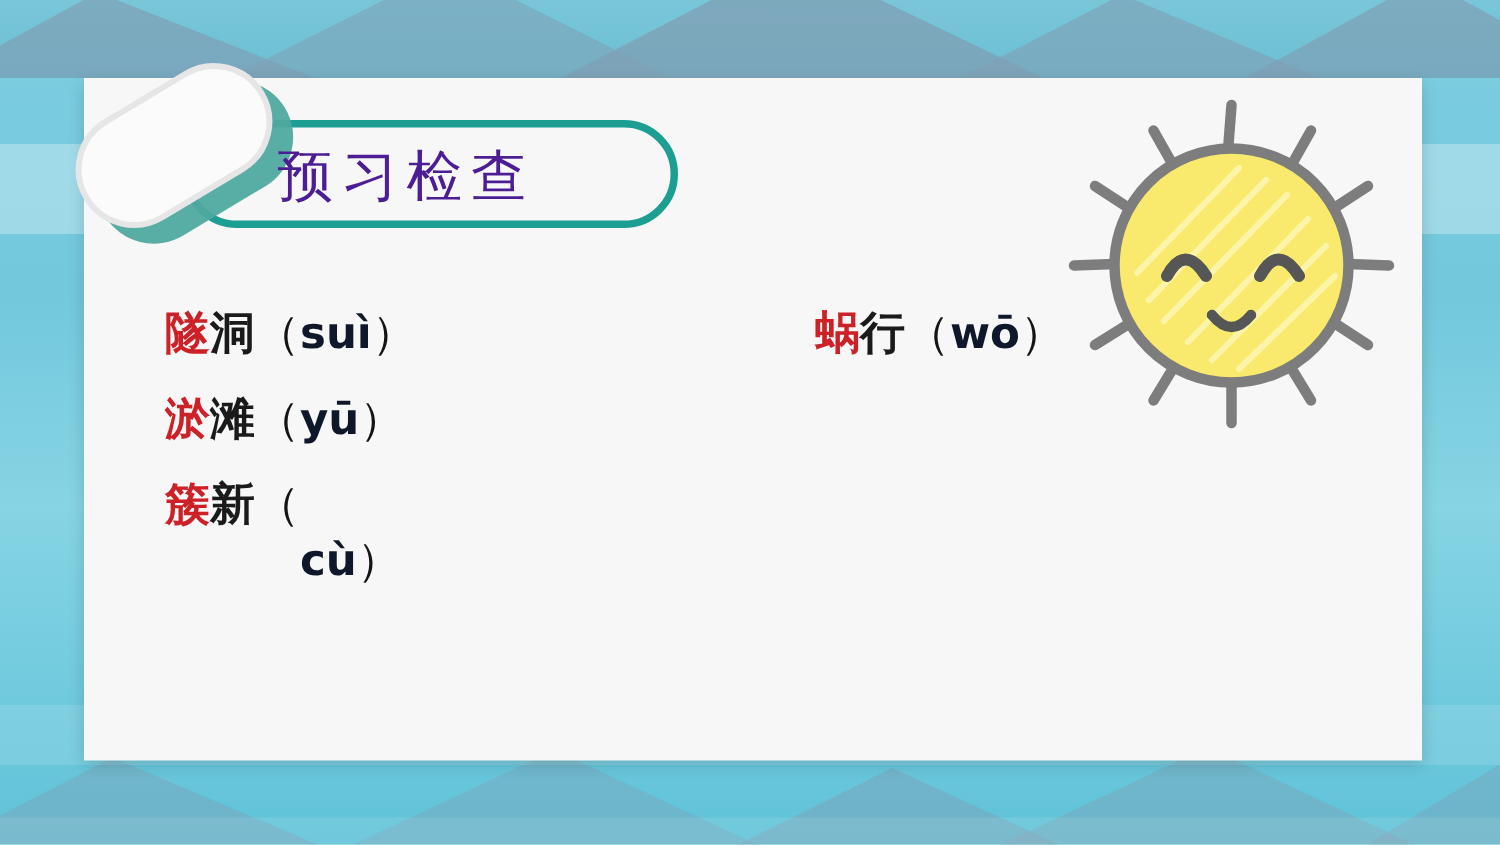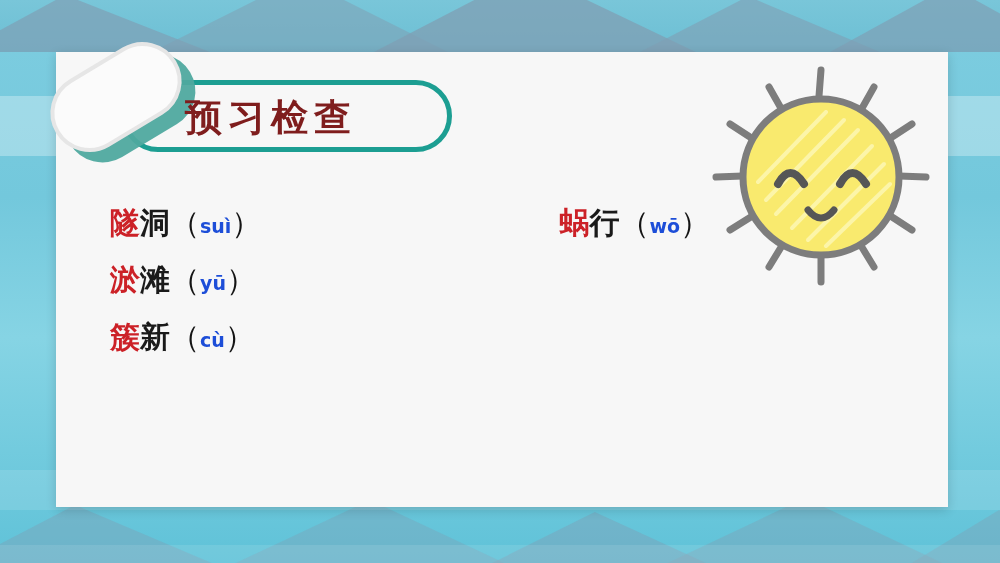--- a/index.html
+++ b/index.html
@@ -69,22 +69,22 @@
   
   #title-badge{
     position:absolute; left:122px; top:80px;
     width:330px; height:72px;
     border:5px solid #1c9e92;
     border-radius:36px;
     background:transparent;
   }
   #title-text{
     position:absolute; left:185px; top:93px;
-    font-size:37px; font-weight:bold;
-    color:#7f1d1d;
+    font-size:37px; font-weight:normal;
+    color:#4c1d95;
     letter-spacing:6px;
     font-family:"DejaVu Sans","Liberation Sans",sans-serif;
     white-space:nowrap;
   }
   
   #pill-shadow{
     position:absolute; left:60px; top:70px;
     width:140px; height:76px;
     background:#4fa99f;
     border-radius:38px;
@@ -119,27 +119,27 @@
 
   .word-row{
     position:relative;
     height:57px;
     white-space:normal;
   }
   .w-han{ font-size:30px; font-weight:bold; letter-spacing:0px;}
   .w-red{ color:#cc2127; }
   .w-blk{ color:#1a1a1a; }
   .w-pin{
-    font-size:19px; font-weight:bold; color:#1d4ed8;
+    font-size:29px; font-weight:bold; color:#0f172a;
     font-family:"DejaVu Sans","Liberation Sans",sans-serif;
   }
   .w-paren{ font-size:30px; color:#141414; font-weight:normal;}
 
   
-  .wrapbox{ width:150px; display:inline-block; vertical-align:top; }
+  .wrapbox{ width:150px; display:inline-block; vertical-align:top;margin-top:37px; }
 </style>
 </head>
 <body>
 
 <div id="slide-bg">
   <div class="band-top"></div>
   <div class="tri t1"></div>
   <div class="tri t2"></div>
   <div class="tri t3"></div>
   <div class="tri t4"></div>

